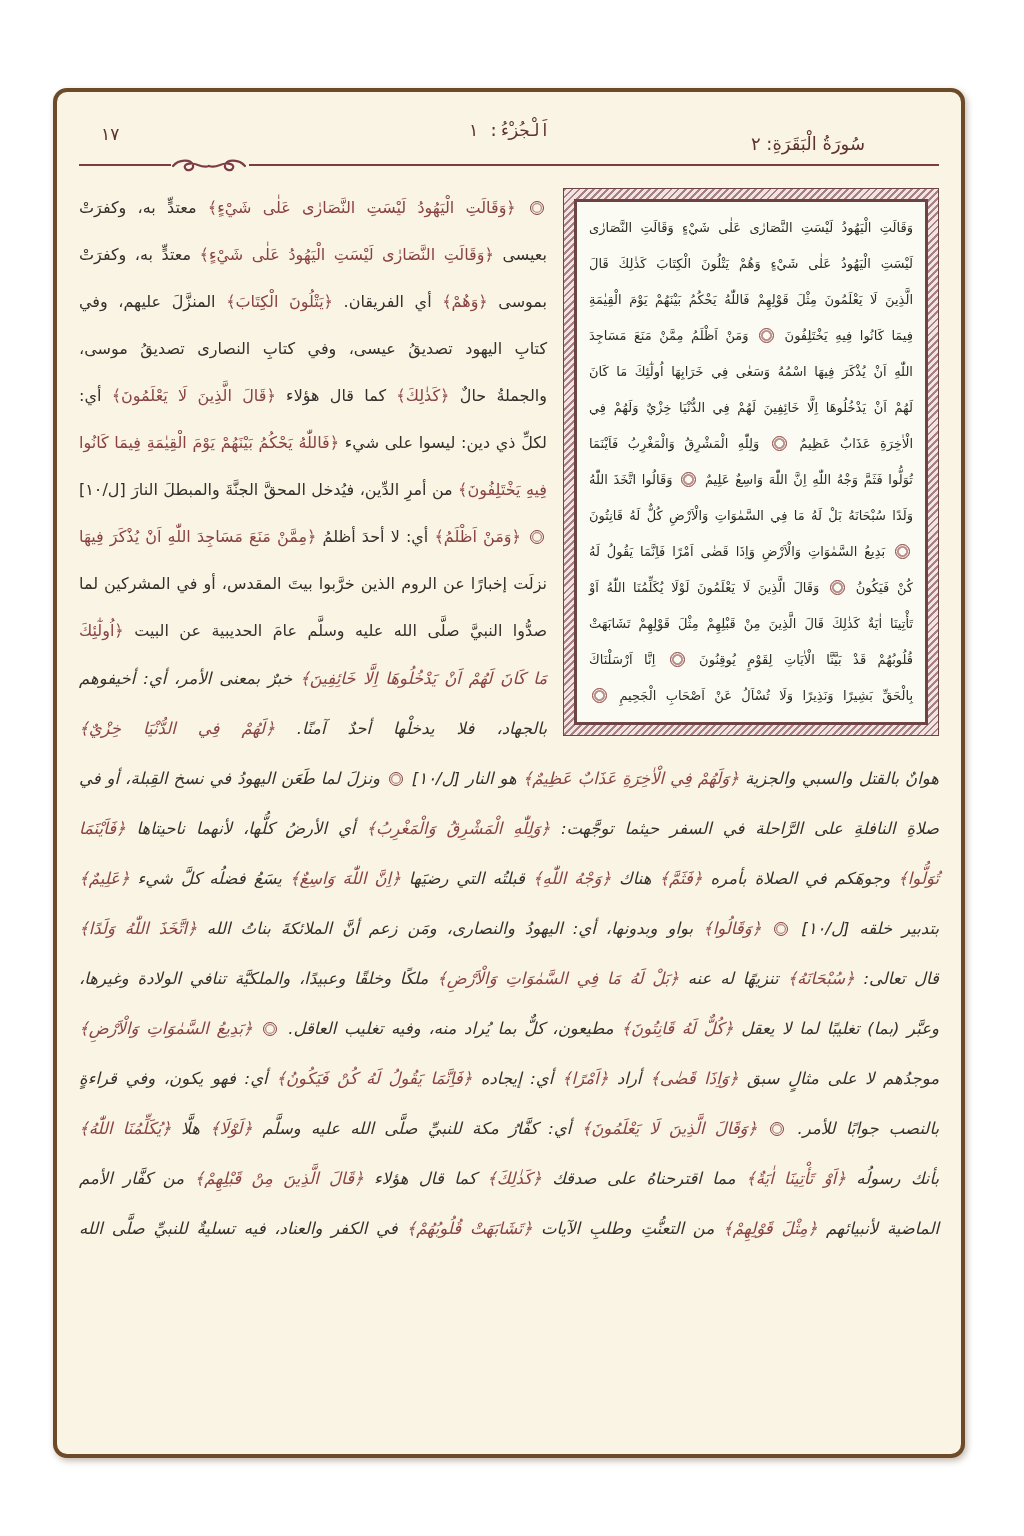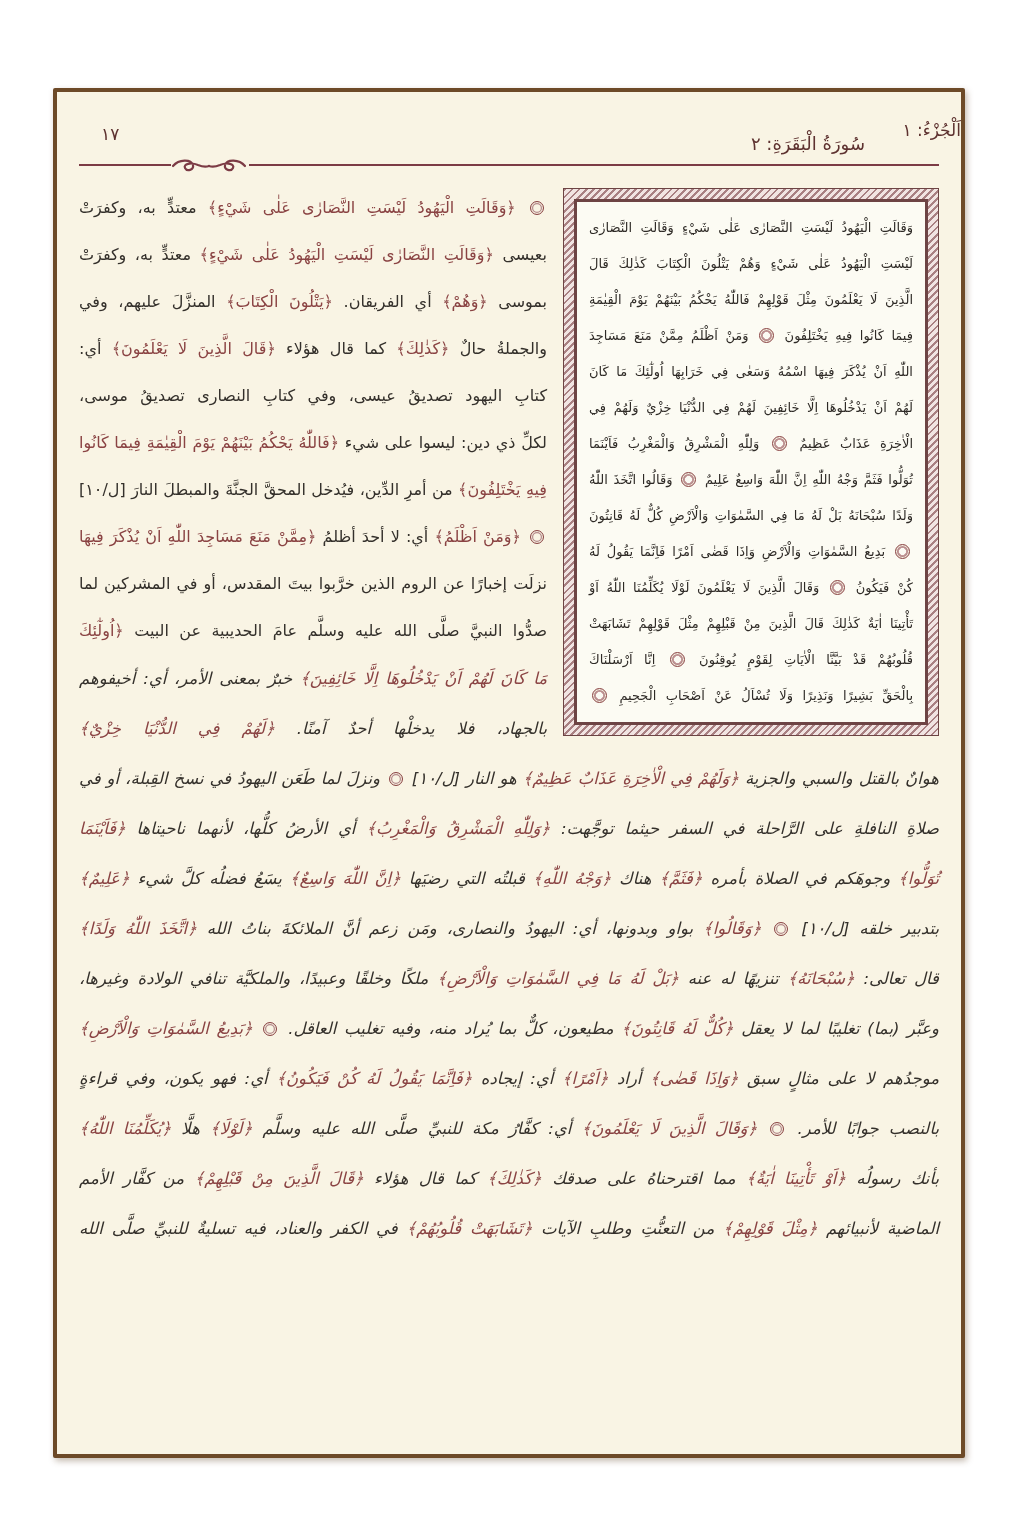--- a/index.html
+++ b/index.html
@@ -15,29 +15,29 @@
   html,body{margin:0;padding:0;}
   body{
     width:1024px;height:1536px;background:#ffffff;
     font-family:"DejaVu Sans",sans-serif;color:var(--ink);
     position:relative;overflow:hidden;
   }
   .page{
     position:absolute;left:53px;top:88px;width:912px;height:1370px;
     background:var(--page_bg);
     border:4px solid var(--frame);
-    border-radius:2px;
+    border-radius:14px;
     box-shadow:2px 3px 6px rgba(90,60,30,.35);
     padding-top:8px;
     overflow:hidden;
   }
   
   .hdr{position:relative;height:56px;direction:rtl;color:#5e3230;}
   .pageno{position:absolute;left:44px;top:24px;font-size:17px;}
-  .juz{position:absolute;left:0;right:0;top:20px;font-size:17px;}
+  .juz{position:absolute;left:0;right:0;top:20px;text-align:center;font-size:17px;font-family:Liberation Mono, monospace;}
   .surah{position:absolute;right:96px;top:33px;font-size:18px;}
   .rule{position:relative;height:18px;margin:0 22px;}
   .rule .seg{position:absolute;top:8px;border-top:2.5px solid var(--rule);}
   .seg-l{left:0;width:92px;}
   .seg-r{left:170px;right:0;}
   .orn{position:absolute;left:90px;top:1px;width:80px;height:18px;}
   
   .main{margin:10px 22px 0;direction:rtl;}
   .quran-box{
     float:right;width:376px;margin:4px 0 12px 16px;
@@ -105,22 +105,22 @@
             <div class="qline">قُلُوبُهُمْ قَدْ بَيَّنَّا الْاٰيَاتِ لِقَوْمٍ يُوقِنُونَ <span class="marker m-end"></span> اِنَّا اَرْسَلْنَاكَ</div>
             <div class="qline">بِالْحَقِّ بَشِيرًا وَنَذِيرًا وَلَا تُسْاَلُ عَنْ اَصْحَابِ الْجَحِيمِ <span class="marker m-end"></span></div>
           </div>
       </div>
     </div>
 
     <div>
         <div class="cline"><span class="marker m-sec"></span> <span class="q">﴿وَقَالَتِ الْيَهُودُ لَيْسَتِ النَّصَارٰى عَلٰى شَيْءٍ﴾</span> معتدٍّ به، وكفرَتْ</div>
         <div class="cline">بعيسى <span class="q">﴿وَقَالَتِ النَّصَارٰى لَيْسَتِ الْيَهُودُ عَلٰى شَيْءٍ﴾</span> معتدٍّ به، وكفرَتْ</div>
         <div class="cline">بموسى <span class="q">﴿وَهُمْ﴾</span> أي الفريقان. <span class="q">﴿يَتْلُونَ الْكِتَابَ﴾</span> المنزَّلَ عليهم، وفي</div>
+        <div class="cline">كتابِ اليهود تصديقُ عيسى، وفي كتابِ النصارى تصديقُ موسى،</div>
         <div class="cline">والجملةُ حالٌ <span class="q">﴿كَذٰلِكَ﴾</span> كما قال هؤلاء <span class="q">﴿قَالَ الَّذِينَ لَا يَعْلَمُونَ﴾</span> أي:</div>
-        <div class="cline">كتابِ اليهود تصديقُ عيسى، وفي كتابِ النصارى تصديقُ موسى،</div>
         <div class="cline">لكلِّ ذي دين: ليسوا على شيء <span class="q">﴿فَاللّٰهُ يَحْكُمُ بَيْنَهُمْ يَوْمَ الْقِيٰمَةِ فِيمَا كَانُوا</span></div>
         <div class="cline"><span class="q">فِيهِ يَخْتَلِفُونَ﴾</span> من أمرِ الدِّين، فيُدخل المحقَّ الجنَّةَ والمبطلَ النارَ [ل/١٠]</div>
         <div class="cline"><span class="marker m-sec"></span> <span class="q">﴿وَمَنْ اَظْلَمُ﴾</span> أي: لا أحدَ أظلمُ <span class="q">﴿مِمَّنْ مَنَعَ مَسَاجِدَ اللّٰهِ اَنْ يُذْكَرَ فِيهَا</span></div>
         <div class="cline">نزلَت إخبارًا عن الروم الذين خرَّبوا بيتَ المقدس، أو في المشركين لما</div>
         <div class="cline">صدُّوا النبيَّ صلَّى الله عليه وسلَّم عامَ الحديبية عن البيت <span class="q">﴿اُولٰٓئِكَ</span></div>
       </div>
 
     <div>
         <div class="fline"><span class="q">مَا كَانَ لَهُمْ اَنْ يَدْخُلُوهَا اِلَّا خَائِفِينَ﴾</span> خبرٌ بمعنى الأمر، أي: أخيفوهم بالجهاد، فلا يدخلْها أحدٌ آمنًا. <span class="q">﴿لَهُمْ فِي الدُّنْيَا خِزْيٌ﴾</span></div>
         <div class="fline">هوانٌ بالقتل والسبي والجزية <span class="q">﴿وَلَهُمْ فِي الْاٰخِرَةِ عَذَابٌ عَظِيمٌ﴾</span> هو النار [ل/١٠] <span class="marker m-sec"></span> ونزلَ لما طَعَن اليهودُ في نسخ القِبلة، أو في</div>

